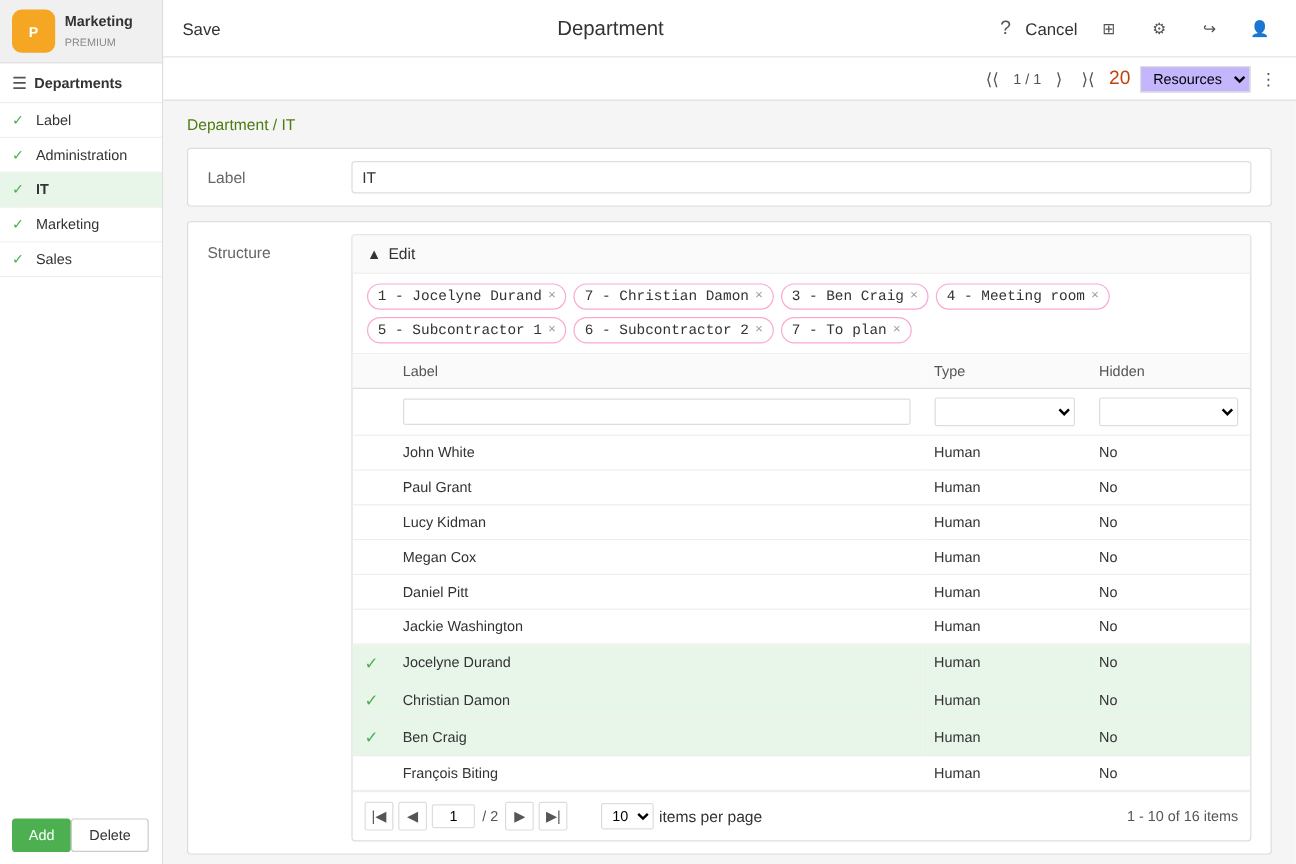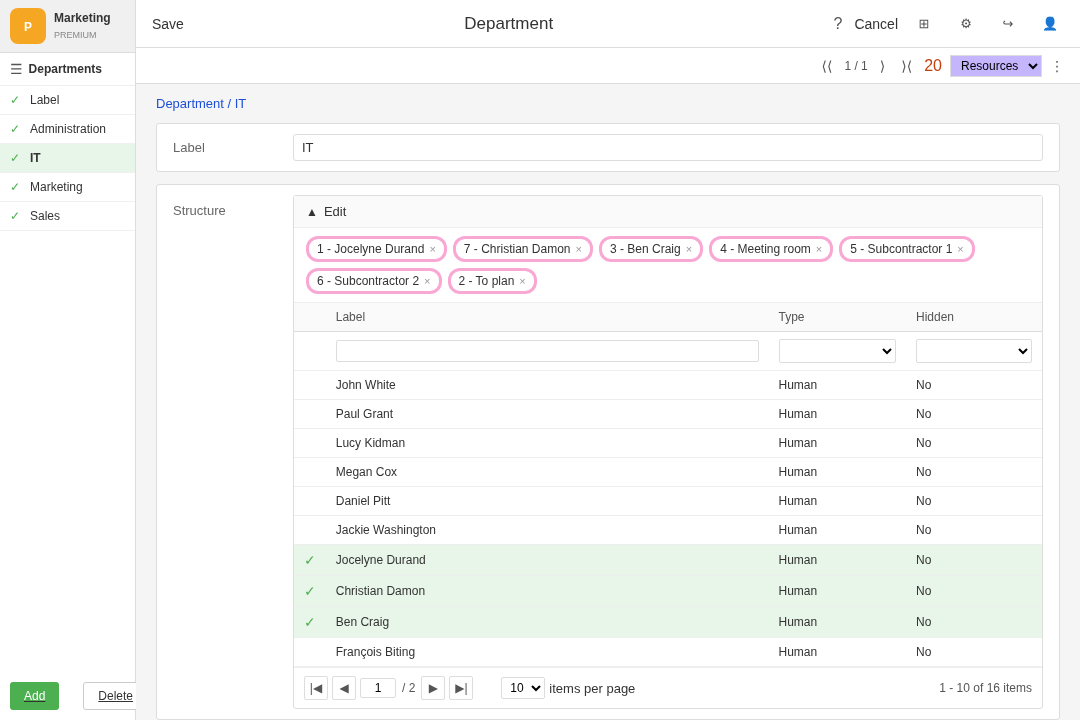--- a/index.html
+++ b/index.html
@@ -12,21 +12,21 @@
     .sidebar-logo svg { width: 22px; height: 22px; }
     .sidebar-brand { font-size: 12px; font-weight: bold; color: #333; line-height: 1.2; }
     .sidebar-nav-header { padding: 8px 10px; display: flex; align-items: center; gap: 6px; background: #fff; border-bottom: 1px solid #eee; }
     .sidebar-section-title { font-size: 12px; font-weight: bold; color: #333; }
     .sidebar-items { flex: 1; }
     .sidebar-item { display: flex; align-items: center; padding: 7px 10px; cursor: pointer; border-bottom: 1px solid #f0f0f0; }
     .sidebar-item .check { width: 14px; color: #4caf50; font-size: 12px; margin-right: 6px; }
     .sidebar-item.active { background: #e8f5e9; }
     .sidebar-item-label { font-size: 12px; color: #333; }
     .sidebar-item.active .sidebar-item-label { font-weight: bold; }
-    .sidebar-buttons { padding: 10px; display: flex; gap: 24px; text-decoration: underline; }
+    .sidebar-buttons { padding: 10px; display: flex; gap: 0; }
     .btn-add { background: #4caf50; color: #fff; border: none; padding: 6px 14px; border-radius: 3px; cursor: pointer; font-size: 12px; }
     .btn-delete { background: #fff; color: #333; border: 1px solid #ccc; padding: 6px 14px; border-radius: 3px; cursor: pointer; font-size: 12px; }
 
     
     .main { flex: 1; display: flex; flex-direction: column; overflow: hidden; }
 
     
     .topbar { background: #fff; border-bottom: 1px solid #ddd; display: flex; align-items: center; padding: 0 16px; height: 48px; justify-content: space-between; }
     .topbar-left { display: flex; align-items: center; gap: 16px; }
     .topbar-save { background: none; border: none; color: #333; font-size: 14px; cursor: pointer; font-weight: normal; }
@@ -36,35 +36,35 @@
     .topbar-icon { width: 28px; height: 28px; display: flex; align-items: center; justify-content: center; cursor: pointer; color: #555; }
 
     
     .pagination-row { background: #fff; border-bottom: 1px solid #ddd; display: flex; align-items: center; justify-content: flex-end; padding: 0 16px; height: 36px; gap: 8px; }
     .pagination-row span { font-size: 12px; color: #555; }
     .pag-btn { background: none; border: none; cursor: pointer; color: #555; font-size: 14px; padding: 2px 4px; }
     .resources-select { font-size: 12px; border: 1px solid #ddd; padding: 2px 6px; background: #c4b5fd; }
 
     
     .content-area { flex: 1; overflow-y: auto; padding: 12px 20px; background: #f5f5f5; }
-    .breadcrumb { color: #1d4ed8; font-size: 13px; margin-bottom: 12px; cursor: pointer; }
+    .breadcrumb { color: #4d7c0f; font-size: 13px; margin-bottom: 12px; cursor: pointer; }
 
     
     .form-section { background: #fff; border: 1px solid #ddd; border-radius: 3px; margin-bottom: 12px; }
     .form-row { display: flex; align-items: flex-start; padding: 10px 16px; border-bottom: 1px solid #f0f0f0; }
     .form-row:last-child { border-bottom: none; }
     .form-label { width: 120px; font-size: 13px; color: #666; padding-top: 6px; flex-shrink: 0; }
     .form-field { flex: 1; }
     .form-input { width: 100%; border: 1px solid #ddd; border-radius: 3px; padding: 5px 8px; font-size: 13px; color: #333; }
 
     
     .structure-panel { border: 1px solid #ddd; border-radius: 3px; background: #fff; }
     .structure-header { display: flex; align-items: center; gap: 6px; padding: 8px 12px; border-bottom: 1px solid #eee; background: #fafafa; cursor: pointer; }
     .tags-row { display: flex; flex-wrap: wrap; gap: 6px; padding: 8px 12px; border-bottom: 1px solid #eee; }
-    .tag { display: flex; align-items: center; background: #fff; border: 3px solid #f9a8d4; border-radius: 12px; padding: 3px 8px; font-size: 12px; color: #333; gap: 5px; }
+    .tag { display: flex; align-items: center; background: #fff; border: 1px solid #f9a8d4; border-radius: 12px; padding: 3px 8px; font-size: 12px; color: #333; gap: 5px; font-family: Liberation Mono, monospace; }
     .tag-close { cursor: pointer; color: #999; font-size: 11px; }
 
     
     .data-table { width: 100%; border-collapse: collapse; }
     .data-table th { text-align: left; padding: 7px 10px; border-bottom: 1px solid #ddd; font-size: 12px; color: #555; font-weight: normal; background: #fafafa; }
     .data-table td { padding: 7px 10px; border-bottom: 1px solid #eee; font-size: 12px; color: #333; }
     .data-table tr.selected td { background: #e8f5e9; }
     .check-col { width: 30px; text-align: center; }
     .check-mark { color: #4caf50; font-size: 14px; }
     .filter-input { width: 100%; border: 1px solid #ddd; padding: 3px 6px; font-size: 12px; border-radius: 2px; }
@@ -198,21 +198,21 @@
                 </div>
                 <div class="tag">
                   <span>5 - Subcontractor 1</span>
                   <span class="tag-close">×</span>
                 </div>
                 <div class="tag">
                   <span>6 - Subcontractor 2</span>
                   <span class="tag-close">×</span>
                 </div>
                 <div class="tag">
-                  <span>2 - To plan</span>
+                  <span>7 - To plan</span>
                   <span class="tag-close">×</span>
                 </div>
               </div>
 
             <div>
               <table class="data-table">
                 <thead>
                   <tr>
                     <th class="check-col"></th>
                     <th>Label</th>

